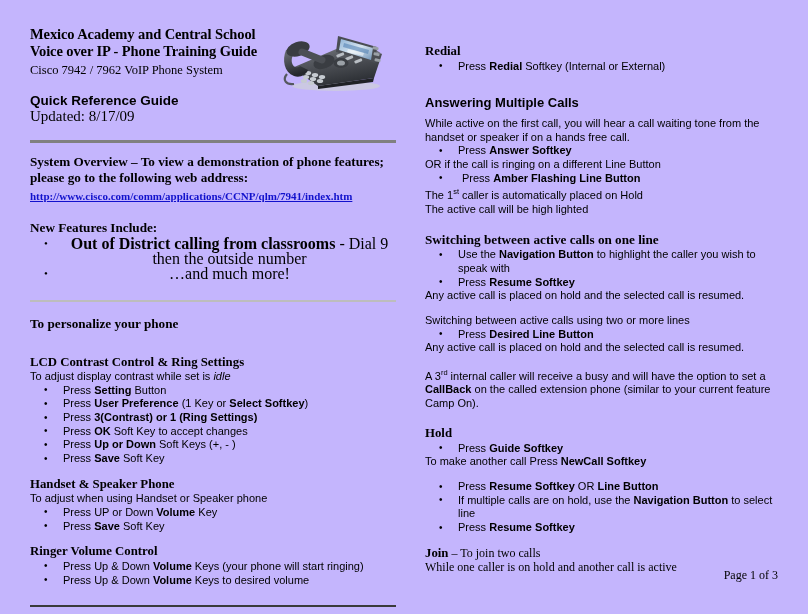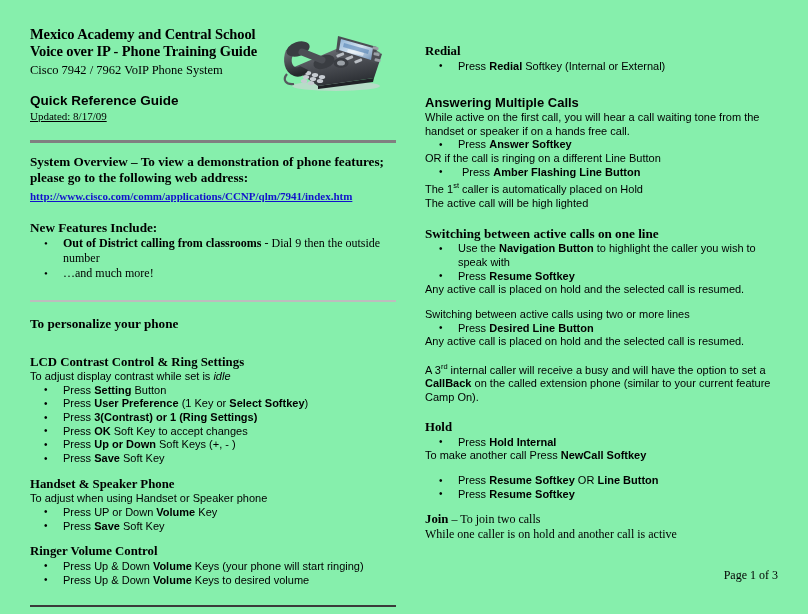--- a/index.html
+++ b/index.html
@@ -11,21 +11,21 @@
     width: 808px;
     height: 614px;
     overflow: hidden;
     font-family: "Liberation Serif", serif;
     color: #000000;
   }
   .page {
     position: relative;
     width: 808px;
     height: 614px;
-    background: #86efac;
+    background: #c4b5fd;
   }
   .col {
     position: absolute;
     top: 0;
   }
   .col-left  { left: 30px;  width: 366px; }
   .col-right { left: 425px; width: 358px; }
 
   .title-line {
     font-family: "Liberation Serif", serif;
@@ -41,23 +41,22 @@
     margin-top: 2px;
   }
   .qrg {
     font-family: "Liberation Sans", sans-serif;
     font-weight: bold;
     font-size: 13.5px;
     line-height: 17px;
   }
   .updated {
     font-family: "Liberation Serif", serif;
-    font-size: 11px;
+    font-size: 15px;
     line-height: 14px;
-    text-decoration: underline;
   }
 
   h2.sec-serif {
     font-family: "Liberation Serif", serif;
     font-weight: bold;
     font-size: 12.8px;
     line-height: 15.5px;
     margin: 0;
   }
   h2.sec-sans {
@@ -103,22 +102,23 @@
   }
   ul.bl > li {
     position: relative;
     padding-left: 33px;
     font-family: "Liberation Sans", sans-serif;
     font-size: 11px;
     line-height: 13.7px;
   }
   ul.bl.serif-list > li {
     font-family: "Liberation Serif", serif;
-    font-size: 12px;
+    font-size: 16px;
     line-height: 15px;
+    text-align: center;
   }
   ul.bl > li::before {
     content: "\2022";
     position: absolute;
     left: 14px;
     top: -0.5px;
     font-size: 10px;
   }
   ul.bl.serif-list > li::before {
     font-size: 11px;
@@ -267,21 +267,21 @@
       </ul>
     </div>
 
     <div class="gap-m"></div>
 
 
     <div class="gap-m"></div>
 
     <div>
       <h2 class="sec-sans">Answering Multiple Calls</h2>
-      <div class="body-sans" style="margin-top:0">While active on the first call, you will hear a call waiting tone from the handset or speaker if on a hands free call.</div>
+      <div class="body-sans" style="margin-top:6px">While active on the first call, you will hear a call waiting tone from the handset or speaker if on a hands free call.</div>
       <ul class="bl">
         <li>Press <b>Answer Softkey</b></li>
       </ul>
       <div class="body-sans">OR if the call is ringing on a different Line Button</div>
       <ul class="bl">
         <li style="padding-left:37px">Press  <b>Amber Flashing Line Button</b></li>
       </ul>
       <div class="body-sans"><span>The 1</span><sup>st</sup><span> caller is automatically placed on Hold</span></div>
       <div class="body-sans">The active call will be high lighted</div>
     </div>
@@ -303,30 +303,31 @@
       <div class="body-sans">Any active call is placed on hold and the selected call is resumed.</div>
       <div class="gap-m"></div>
       <div class="body-sans"><span>A 3</span><sup>rd</sup><span> internal caller will receive a busy and will have the option to set a <b>CallBack</b> on the called extension phone (similar to your current feature Camp On).</span></div>
     </div>
 
     <div class="gap-l"></div>
 
     <div>
       <h2 class="sec-serif">Hold</h2>
       <ul class="bl">
-        <li>Press  <b>Hold Internal</b></li>
+        <li>Press  <b>Guide Softkey</b></li>
       </ul>
       <div class="body-sans">To make another call Press <b>NewCall Softkey</b></div>
     </div>
 
     <div class="gap-m"></div>
 
     <div>
       <ul class="bl">
         <li>Press <b>Resume Softkey</b> OR <b>Line Button</b></li>
+        <li>If multiple calls are on hold, use the <b>Navigation Button</b> to select line</li>
         <li>Press <b>Resume Softkey</b></li>
       </ul>
     </div>
 
     <div class="gap-m"></div>
 
     <div>
       <div class="body-serif"><b style="font-size:12.8px">Join</b><span> – To join two calls</span></div>
       <div class="body-serif">While one caller is on hold and another call is active</div>
 

